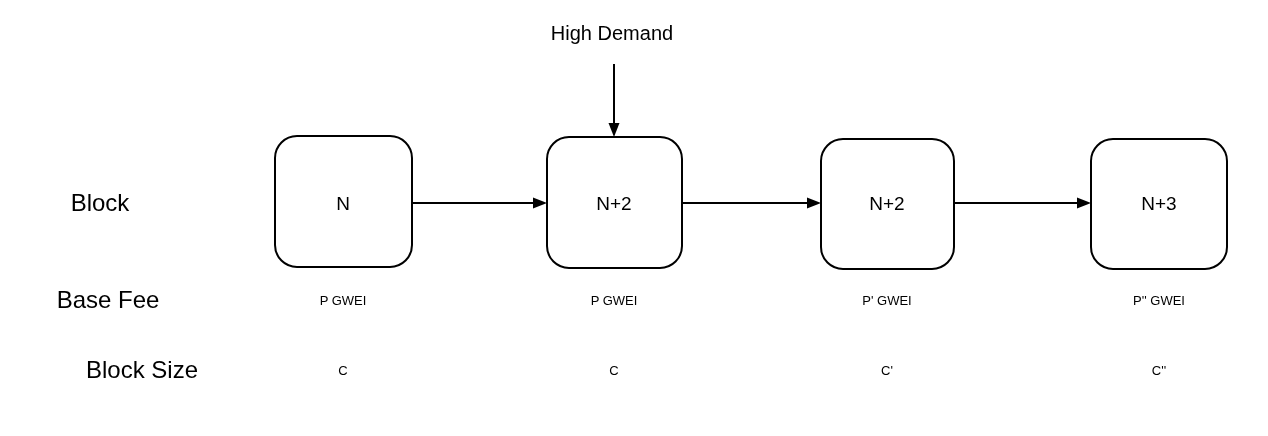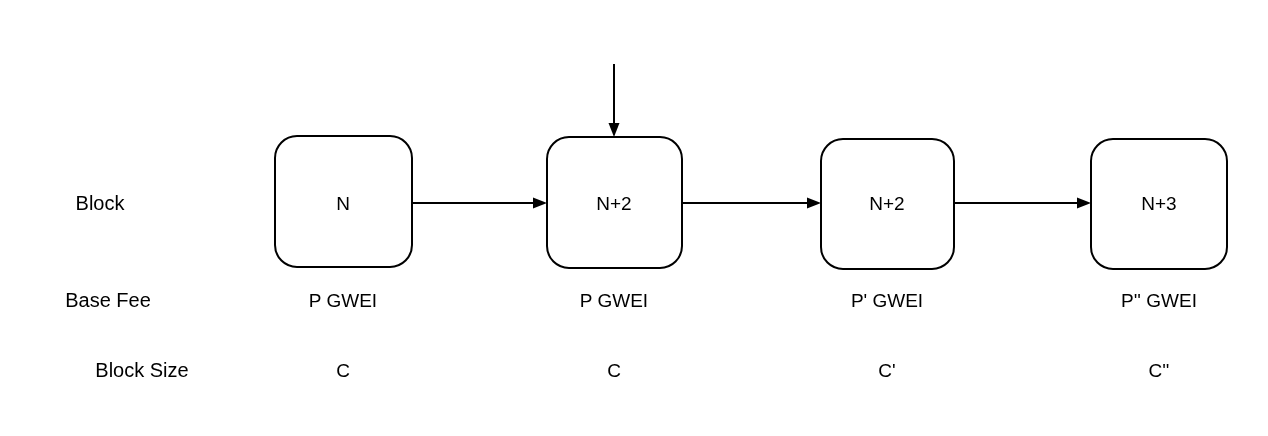--- a/index.html
+++ b/index.html
@@ -26,33 +26,33 @@
     height: 436px;
   }
   .txt {
     position: absolute;
     white-space: pre;
     line-height: 1;
     color: #000000;
   }
   
   .row-label {
-    font-size: 20px;
+    font-size: 24px;
     text-align: right;
     transform: translate(-50%, -50%);
   }
   
   .block-label {
     font-size: 19px;
     text-align: center;
     transform: translate(-50%, -50%);
   }
   
   .cell-value {
-    font-size: 19px;
+    font-size: 13px;
     text-align: center;
     transform: translate(-50%, -50%);
   }
   
   .annotation-label {
     font-size: 20px;
     text-align: center;
     transform: translate(-50%, -50%);
   }
   .box-rect {
@@ -98,20 +98,21 @@
       <line class="conn-line" x1="954" y1="203" x2="1082" y2="203"></line>
       <polygon class="arrow-head" points="1091,203 1077,197.5 1077,208.5"></polygon>
     </g>
 
     <g>
       <line class="conn-line" x1="614" y1="64" x2="614" y2="127"></line>
       <polygon class="arrow-head" points="614,137 608.5,123 619.5,123"></polygon>
     </g>
   </svg>
 
+  <div class="txt annotation-label" style="left:612px; top:33px;">High Demand</div>
 
   <div class="txt row-label" style="left:100px; top:203px;">Block</div>
 
   <div class="txt row-label" style="left:108px; top:300px;">Base Fee</div>
 
   <div class="txt row-label" style="left:102px; top:370px;margin-left:40px;">Block Size</div>
 
   <div class="txt block-label" style="left:343px; top:203px;">N</div>
   <div class="txt cell-value" style="left:343px; top:300px;">P GWEI</div>
   <div class="txt cell-value" style="left:343px; top:370px;">C</div>

